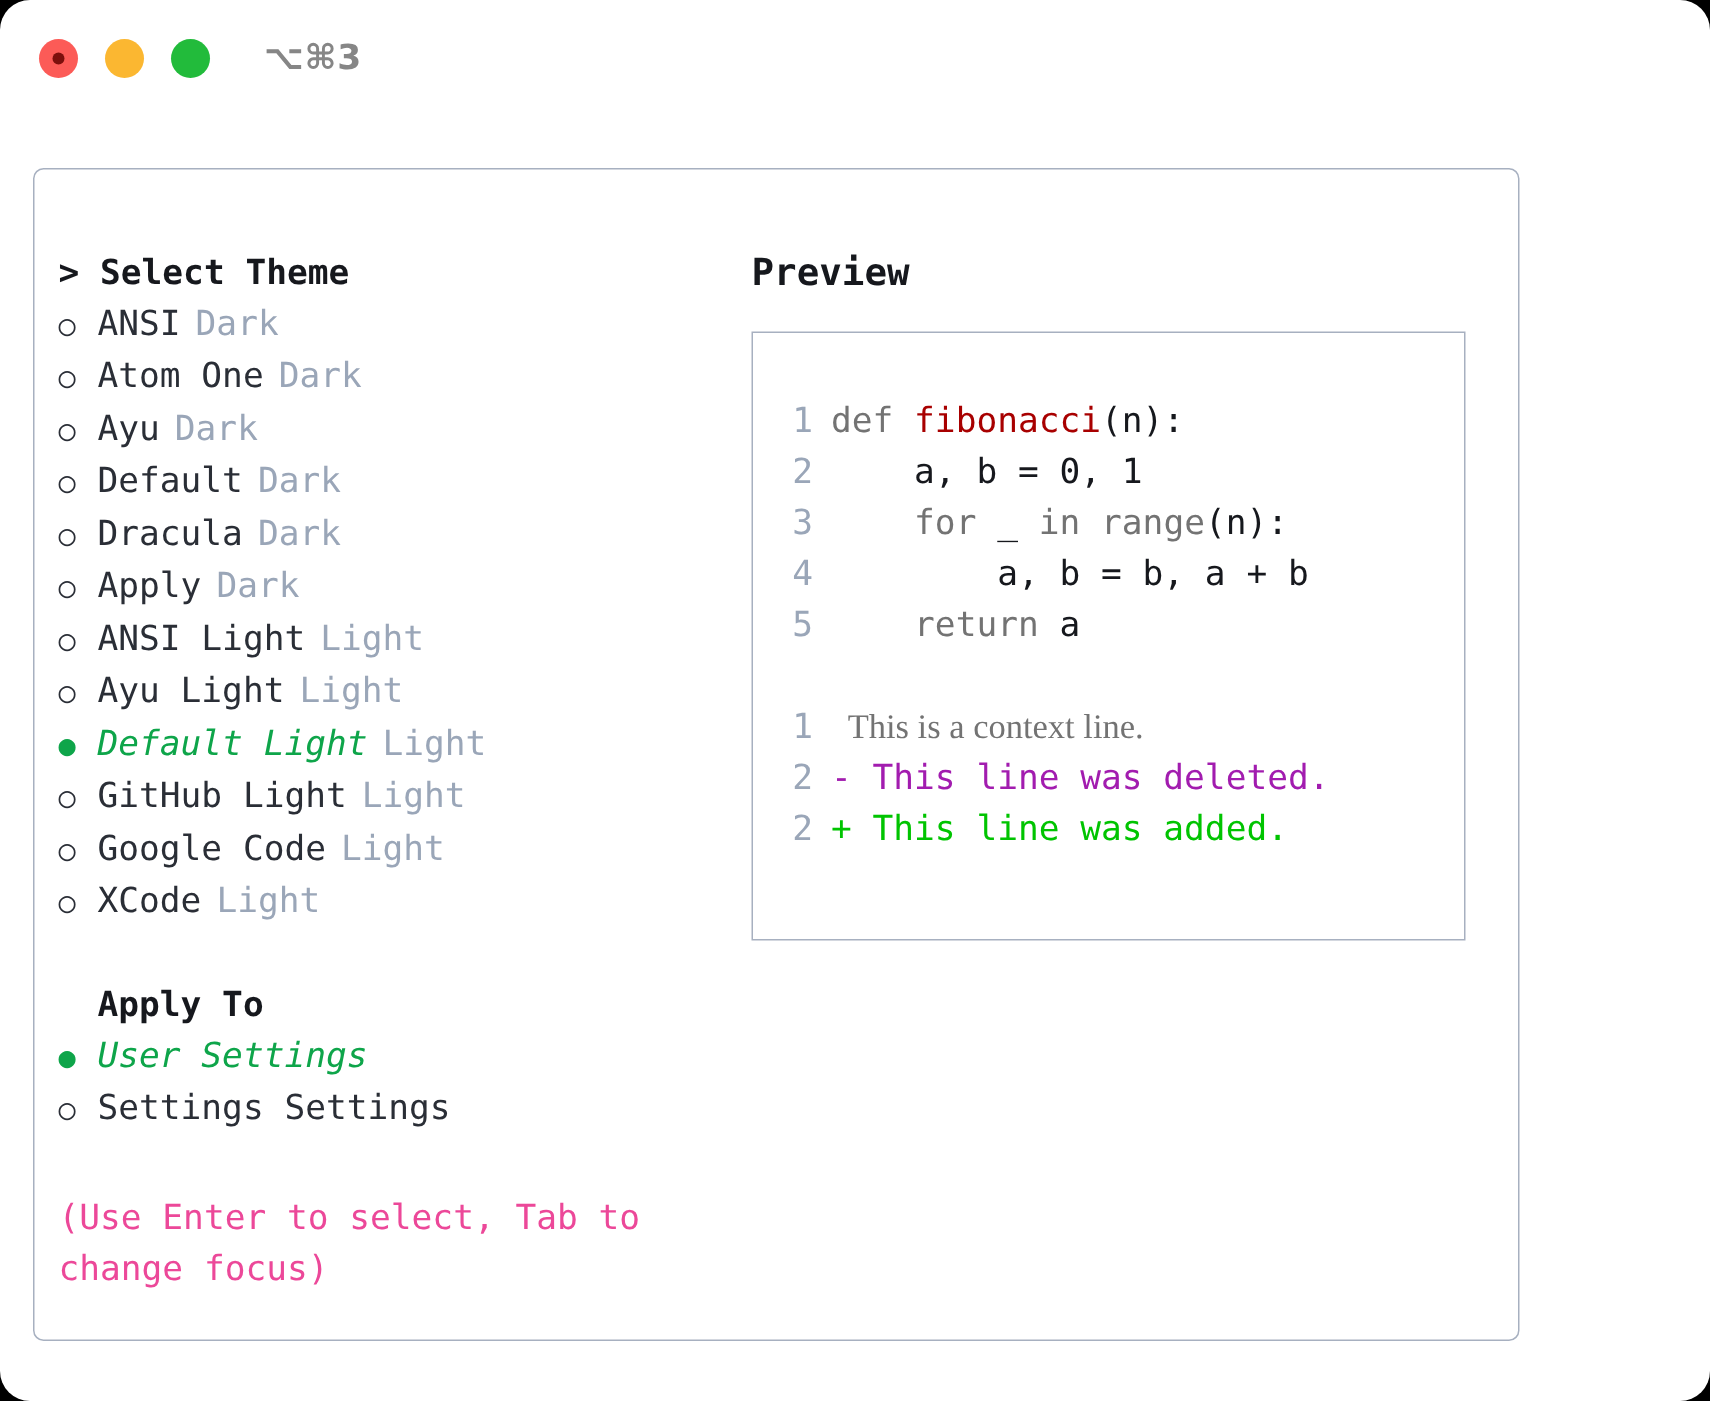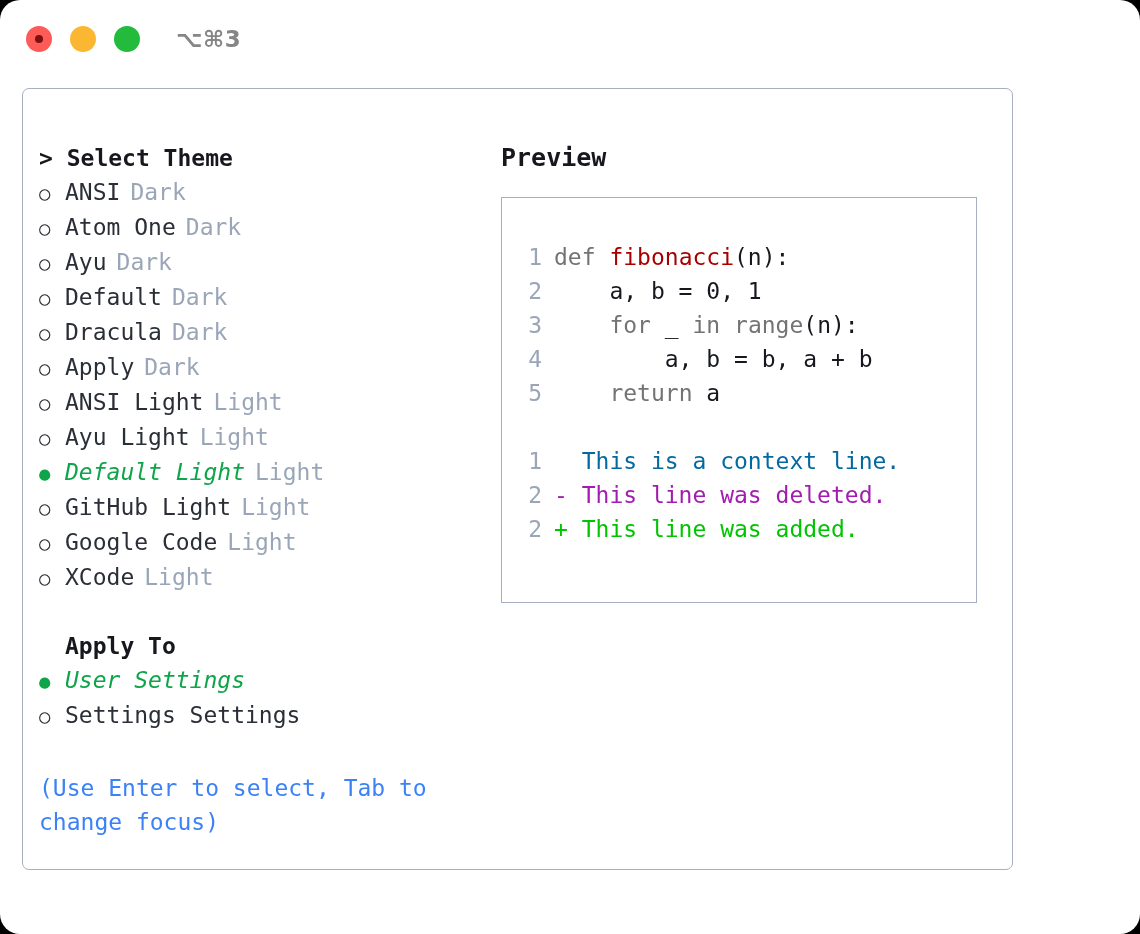--- a/index.html
+++ b/index.html
@@ -61,21 +61,21 @@
     font-weight: bold;
     color: #868686;
     letter-spacing: 0.5px;
     font-family: "DejaVu Sans", "Liberation Sans", sans-serif;
   }
 
   
   .panel {
     position: absolute;
     left: 22px;
-    top: 88px;
+    top: 112px;
     width: 991px;
     height: 782px;
     box-sizing: border-box;
     border: 1.5px solid #a7b0c0;
     border-radius: 7px;
     background: #ffffff;
   }
 
   .columns {
     position: absolute;
@@ -126,21 +126,21 @@
     color: #16181d;
     line-height: 34px;
     margin-top: 34px;
     padding-left: 26px;
     white-space: pre;
   }
 
   .hint {
     margin-top: 38px;
     font-size: 23px;
-    color: #3b82f6;
+    color: #ec4899;
     line-height: 34px;
     width: 400px;
   }
 
   
   .right-col {
     position: absolute;
     left: 478px;
     top: 52px;
     width: 500px;
@@ -174,21 +174,21 @@
     width: 26px;
     text-align: right;
     color: #9aa6b8;
     flex: none;
     margin-right: 12px;
   }
   .tok-kw   { color: #737373; }
   .tok-fn   { color: #a80000; }
   .tok-plain{ color: #16181d; }
   .diff-gap { height: 34px; }
-  .diff-context { color: #0369a1; }
+  .diff-context { color: #737373; font-family: Liberation Serif, serif; }
   .diff-del     { color: #a21caf; }
   .diff-add     { color: #00c400; }
 </style>
 </head>
 <body>
 
 <div class="page">
 
   <div class="titlebar">
     <div class="lights">

